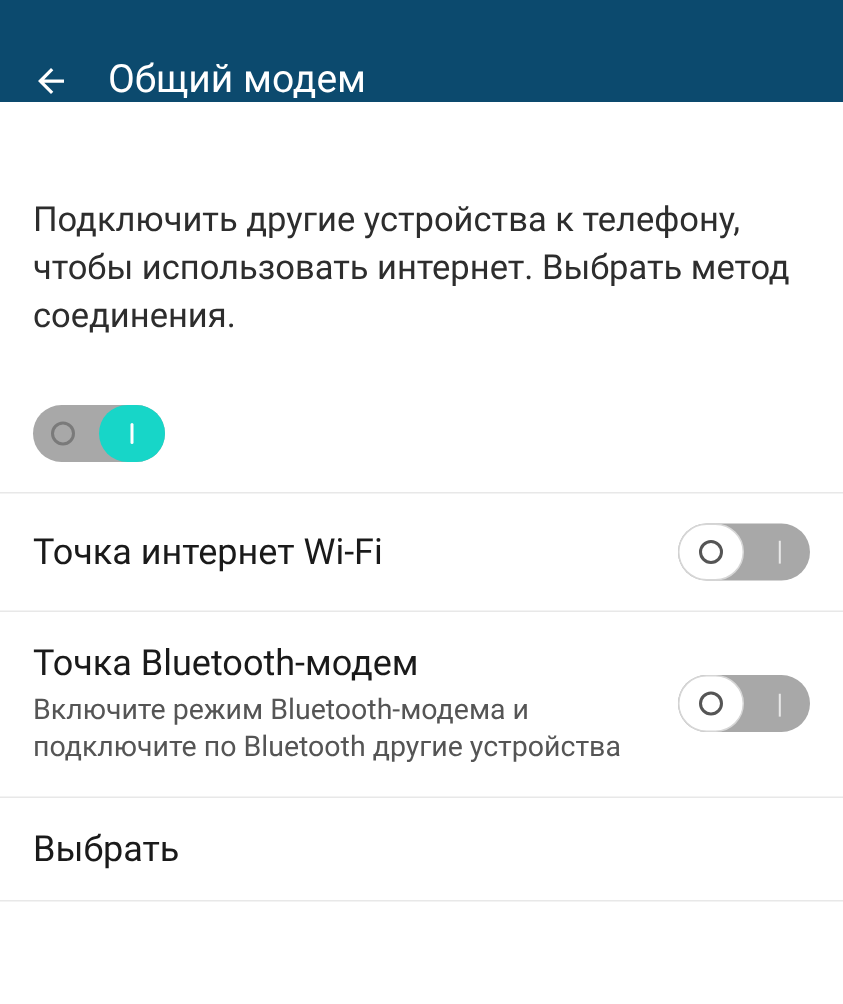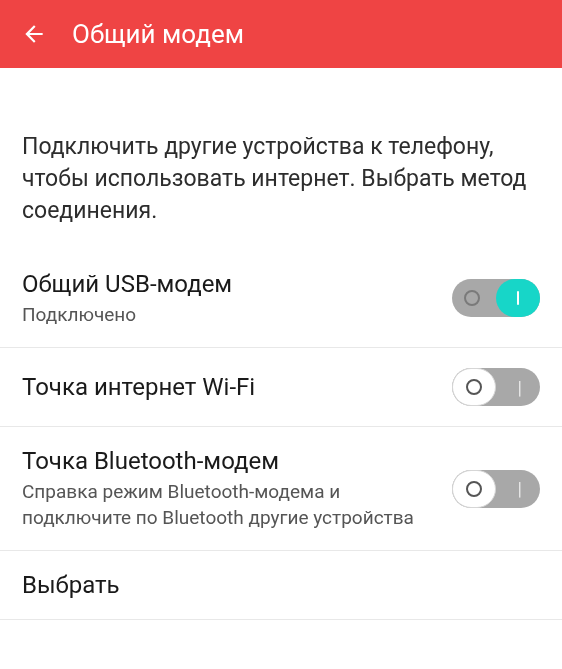--- a/index.html
+++ b/index.html
@@ -8,24 +8,24 @@
       box-sizing: border-box;
       font-family: -apple-system, Roboto, "Segoe UI", Arial, sans-serif;
     }
     body {
       width: 562px;
       height: 669px;
       background: #ffffff;
       overflow: hidden;
     }
     .header {
-      background: #ef4444;
+      background: #0c4a6e;
       height: 68px;
       display: flex;
-      align-items: center;
+      align-items: flex-end;
       padding: 0 20px;
       gap: 24px;
     }
     .back-arrow {
       width: 28px;
       height: 28px;
       display: flex;
       align-items: center;
       justify-content: center;
       cursor: pointer;
@@ -144,24 +144,20 @@
     <svg width="26" height="26" viewBox="0 0 24 24">
       <path d="M20 11H7.83l5.59-5.59L12 4l-8 8 8 8 1.41-1.41L7.83 13H20v-2z"></path>
     </svg>
   </div>
   <div class="header-title">Общий модем</div>
 </div>
 
 <div class="description">Подключить другие устройства к телефону, чтобы использовать интернет. Выбрать метод соединения.</div>
 
 <div class="item">
-  <div class="item-text">
-    <div class="item-title">Общий USB-модем</div>
-    <div class="item-subtitle">Подключено</div>
-  </div>
   <div class="toggle toggle-on">
     <div class="toggle-track-circle"></div>
     <div class="toggle-knob">
       <div class="knob-line"></div>
     </div>
   </div>
 </div>
 
 <div class="item no-subtitle">
   <div class="item-text">
@@ -171,21 +167,21 @@
     <div class="toggle-knob">
       <div class="knob-circle"></div>
     </div>
     <span class="toggle-track-label">|</span>
   </div>
 </div>
 
 <div class="item">
   <div class="item-text">
     <div class="item-title">Точка Bluetooth-модем</div>
-    <div class="item-subtitle">Справка режим Bluetooth-модема и подключите по Bluetooth другие устройства</div>
+    <div class="item-subtitle">Включите режим Bluetooth-модема и подключите по Bluetooth другие устройства</div>
   </div>
   <div class="toggle toggle-off">
     <div class="toggle-knob">
       <div class="knob-circle"></div>
     </div>
     <span class="toggle-track-label">|</span>
   </div>
 </div>
 
 <div class="item no-subtitle">

